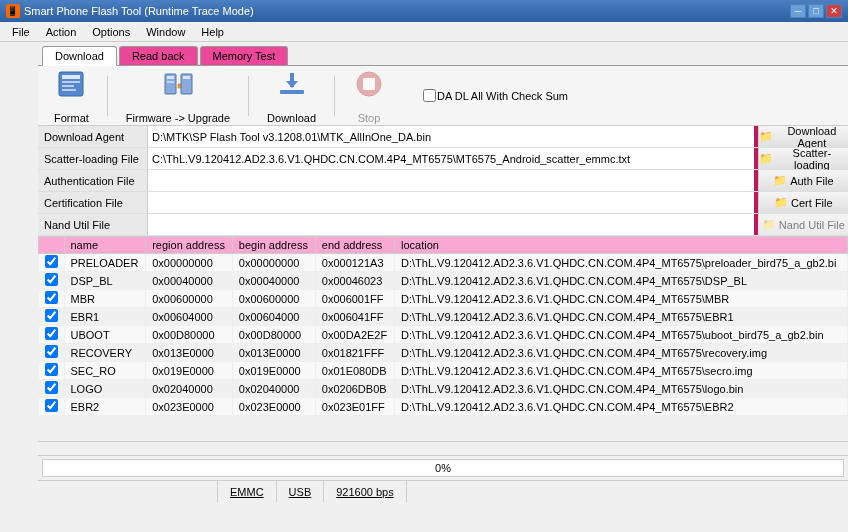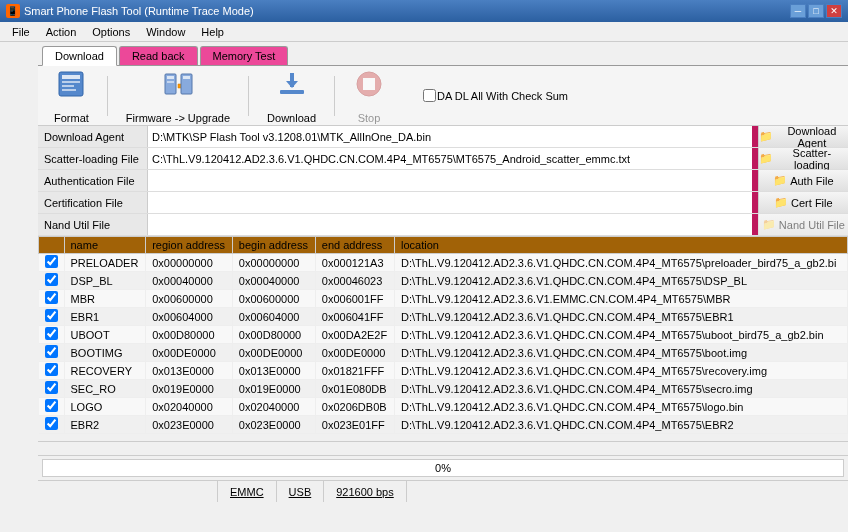--- a/index.html
+++ b/index.html
@@ -104,21 +104,21 @@
       font-size: 11px;
     }
     .file-input {
       flex: 1;
       height: 100%;
       border: none;
       background: white;
       padding: 0 4px;
       font-size: 11px;
       outline: none;
-      border-right: 6px solid #be185d;
+      border-right: 4px solid #be185d;
     }
     .file-btn {
       width: 90px;
       height: 100%;
       background: linear-gradient(to bottom, #f5f5f5, #e0e0e0);
       border: none;
       border-left: 1px solid #ccc;
       cursor: pointer;
       font-size: 10px;
       display: flex;
@@ -126,21 +126,21 @@
       justify-content: center;
       gap: 3px;
     }
     .file-btn.disabled { opacity: 0.5; cursor: default; }
     .data-table {
       width: 100%;
       border-collapse: collapse;
       font-size: 11px;
     }
     .data-table thead th {
-      background: #a16207;
+      background: #f9a8d4;
       border: 1px solid #ccc;
       padding: 2px 6px;
       text-align: left;
       position: sticky;
       top: 0;
       font-weight: normal;
     }
     .data-table tbody tr { border-bottom: 1px solid #eee; }
     .data-table tbody tr:nth-child(odd) { background: #f8f8f8; }
     .data-table td {
@@ -383,48 +383,40 @@
       <td>0x00040000</td>
       <td>0x00046023</td>
       <td>D:\ThL.V9.120412.AD2.3.6.V1.QHDC.CN.COM.4P4_MT6575\DSP_BL</td>
     </tr>
             <tr>
       <td><input type="checkbox" checked="" style="width: 13px; height: 13px;"></td>
       <td>MBR</td>
       <td>0x00600000</td>
       <td>0x00600000</td>
       <td>0x006001FF</td>
-      <td>D:\ThL.V9.120412.AD2.3.6.V1.EMMC.CN.COM.4P4_MT6575\MBR</td>
+      <td>D:\ThL.V9.120412.AD2.3.6.V1.QHDC.CN.COM.4P4_MT6575\MBR</td>
     </tr>
             <tr>
       <td><input type="checkbox" checked="" style="width: 13px; height: 13px;"></td>
       <td>EBR1</td>
       <td>0x00604000</td>
       <td>0x00604000</td>
       <td>0x006041FF</td>
       <td>D:\ThL.V9.120412.AD2.3.6.V1.QHDC.CN.COM.4P4_MT6575\EBR1</td>
     </tr>
             <tr>
       <td><input type="checkbox" checked="" style="width: 13px; height: 13px;"></td>
       <td>UBOOT</td>
       <td>0x00D80000</td>
       <td>0x00D80000</td>
       <td>0x00DA2E2F</td>
       <td>D:\ThL.V9.120412.AD2.3.6.V1.QHDC.CN.COM.4P4_MT6575\uboot_bird75_a_gb2.bin</td>
     </tr>
             <tr>
       <td><input type="checkbox" checked="" style="width: 13px; height: 13px;"></td>
-      <td>BOOTIMG</td>
-      <td>0x00DE0000</td>
-      <td>0x00DE0000</td>
-      <td>0x00DE0000</td>
-      <td>D:\ThL.V9.120412.AD2.3.6.V1.QHDC.CN.COM.4P4_MT6575\boot.img</td>
-    </tr>
-            <tr>
-      <td><input type="checkbox" checked="" style="width: 13px; height: 13px;"></td>
       <td>RECOVERY</td>
       <td>0x013E0000</td>
       <td>0x013E0000</td>
       <td>0x01821FFF</td>
       <td>D:\ThL.V9.120412.AD2.3.6.V1.QHDC.CN.COM.4P4_MT6575\recovery.img</td>
     </tr>
             <tr>
       <td><input type="checkbox" checked="" style="width: 13px; height: 13px;"></td>
       <td>SEC_RO</td>
       <td>0x019E0000</td>

